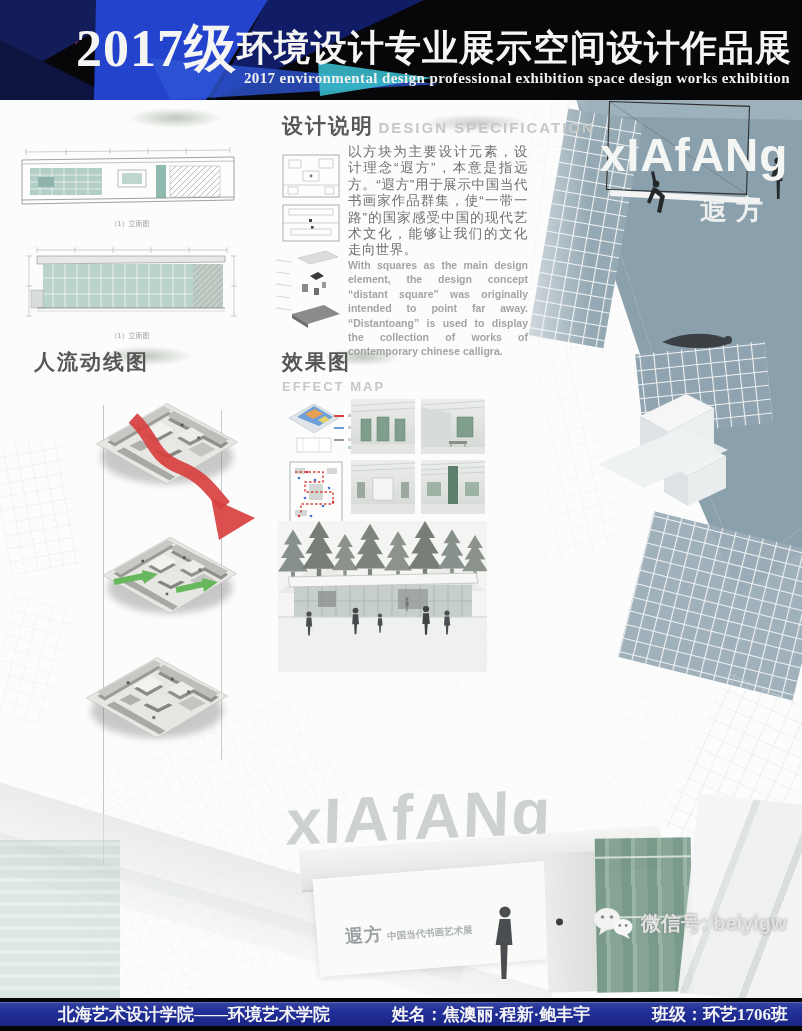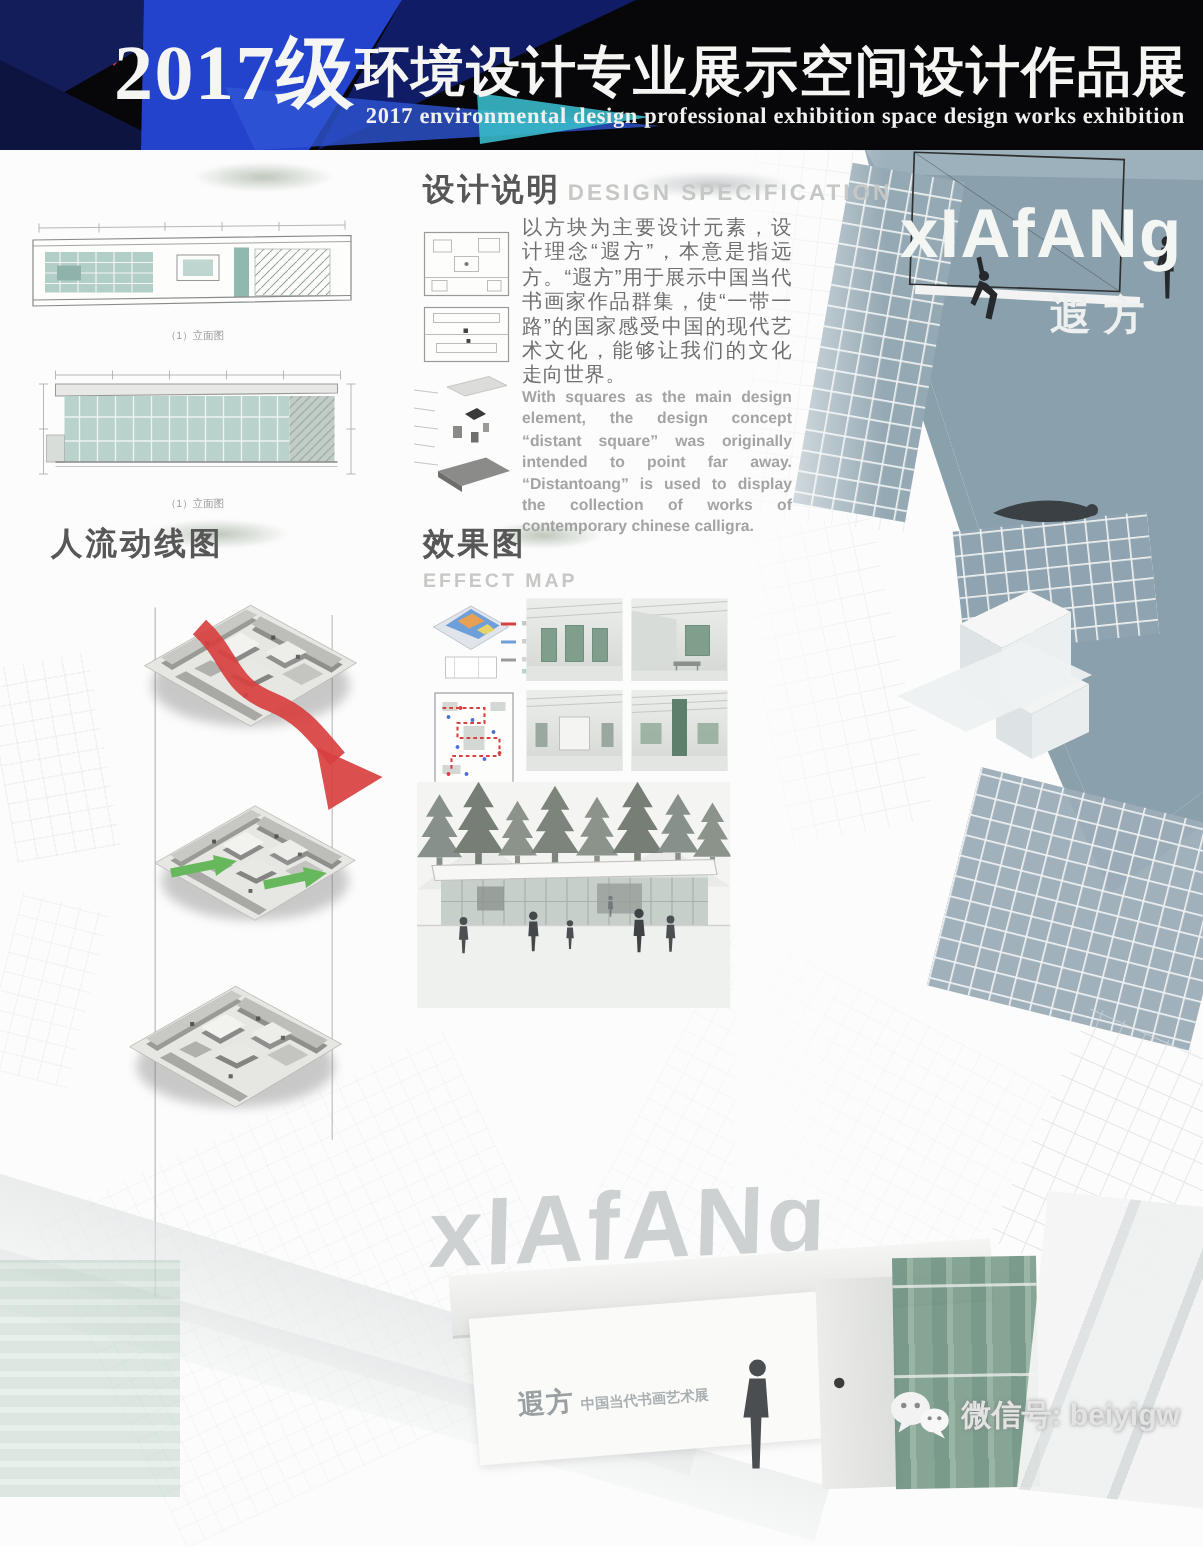--- a/index.html
+++ b/index.html
@@ -524,28 +524,35 @@
   <div class="abs" style="left:596px;top:838px;width:96px;height:154px;z-index:2;transform:rotate(-1deg);opacity:.9;
               background:repeating-linear-gradient(90deg,#6d9180 0 10px,#8fae9c 10px 14px,#7b9c8a 14px 26px);">
     <div style="position:absolute;left:0;top:18px;width:100%;height:2px;background:#e8ece9;opacity:.8;"></div>
     <div style="position:absolute;left:0;top:78px;width:100%;height:2px;background:#e8ece9;opacity:.8;"></div>
   </div>
 
   <div class="abs" style="left:688px;top:800px;width:130px;height:200px;z-index:2;
               background:linear-gradient(105deg,#f4f5f4 0 30%,#dfe2e2 30% 34%,#eff1f0 34% 62%,#d8dcdc 62% 66%,#f2f3f2 66%);
               transform:rotate(6deg);opacity:.95;"></div>
 
-  <div class="abs wechat" style="left:592px;top:926px;text-align:right;">
+  <div class="abs wechat" style="left:592px;top:906px;text-align:right;">
     <svg width="42" height="34" viewBox="0 0 42 34">
       <ellipse cx="15" cy="13" rx="13" ry="11" fill="#f2f2f2"></ellipse>
       <polygon points="9,22 7,29 15,24" fill="#f2f2f2"></polygon>
       <circle cx="10.5" cy="11" r="1.8" fill="#8a8a8a"></circle>
       <circle cx="19.5" cy="11" r="1.8" fill="#8a8a8a"></circle>
       <ellipse cx="31" cy="21" rx="9.5" ry="8" fill="#f7f7f7"></ellipse>
       <polygon points="35,28 38,33 30,29" fill="#f7f7f7"></polygon>
       <circle cx="27.8" cy="19.5" r="1.4" fill="#8a8a8a"></circle>
       <circle cx="34.2" cy="19.5" r="1.4" fill="#8a8a8a"></circle>
     </svg>
     <span class="wechat-label">微信号: beiyigw</span>
   </div>
 
+  <div class="abs footer">
+    <div class="footer-inner">
+      <span class="school">北海艺术设计学院——环境艺术学院</span>
+      <span class="names">姓名：焦澳丽·程新·鲍丰宇</span>
+      <span class="clazz">班级：环艺1706班</span>
+    </div>
+  </div>
 
 </div>
 
 </body></html>

